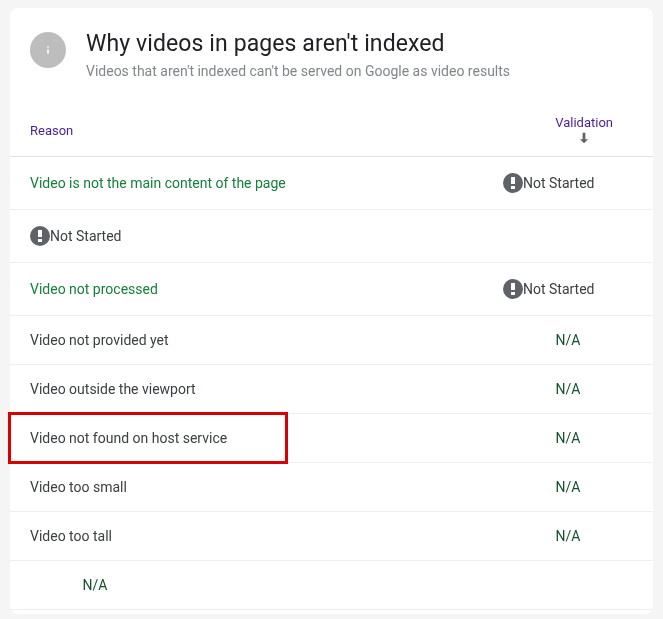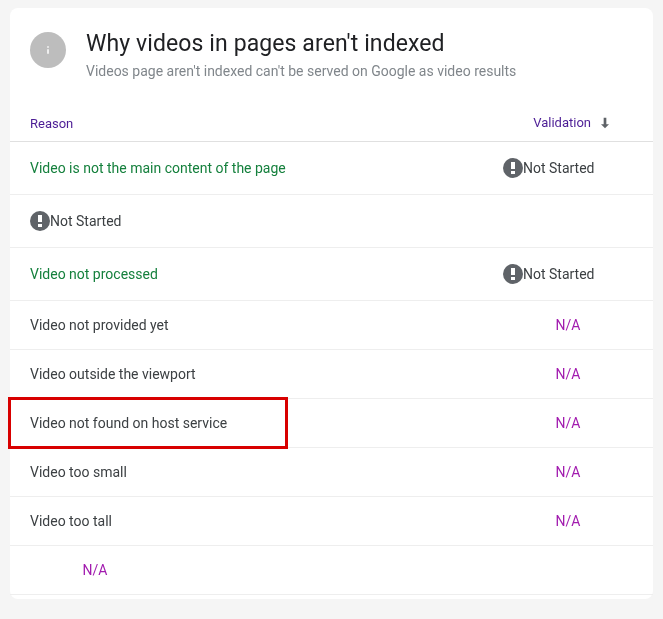--- a/index.html
+++ b/index.html
@@ -48,43 +48,44 @@
     display: flex;
     justify-content: space-between;
     align-items: center;
     padding: 26px 20px 10px 20px;
     font-size: 13px;
     color: #4c1d95;
     border-bottom: 1px solid #e0e0e0;
   }
   .thead-right {
     display: flex;
-    align-items: flex-start;
-    gap: 6px;
+    align-items: center;
+    gap: 0;
     margin-right: 20px;
+    flex-direction: column;
   }
   .thead-right svg { width: 16px; height: 16px; fill: #5f6368; }
   .row {
     display: flex;
     justify-content: space-between;
     align-items: center;
     padding: 16px 20px 16px 20px;
     border-bottom: 1px solid #eeeeee;
     font-size: 14px;
     color: #3c4043;
     position: relative;
   }
   .row.strong .reason { font-weight: 400; color: #15803d; }
   .val-cell {
     display: flex;
     align-items: center;
     width: 130px;
     justify-content: flex-start;
   }
-  .val-cell.na { justify-content: center; color: #a21caf; }
+  .val-cell.na { justify-content: center; color: #14532d; }
   .status-dot {
     width: 20px; height: 20px; border-radius: 50%;
     background: #5f6368;
     display: flex; align-items: center; justify-content: center;
     flex-shrink: 0;
   }
   .status-dot svg { width: 4px; height: 12px; fill: #fff; }
   .highlight-box {
     position: absolute;
     border: 3px solid #d80000;
@@ -96,21 +97,21 @@
 
 <div class="card">
   <div class="header">
     <div class="info-circle">
       <svg viewBox="0 0 24 24">
           <path d="M11 7h2v2h-2zM11 11h2v6h-2z"></path>
         </svg>
     </div>
     <div>
       <div class="title">Why videos in pages aren't indexed</div>
-      <div class="subtitle">Videos page aren't indexed can't be served on Google as video results</div>
+      <div class="subtitle">Videos that aren't indexed can't be served on Google as video results</div>
     </div>
   </div>
 
   <div class="thead">
     <div>Reason</div>
     <div class="thead-right">
       <span>Validation</span>
       <svg viewBox="0 0 24 24">
           <path d="M12 20l-6-6h4V4h4v10h4z"></path>
         </svg>

